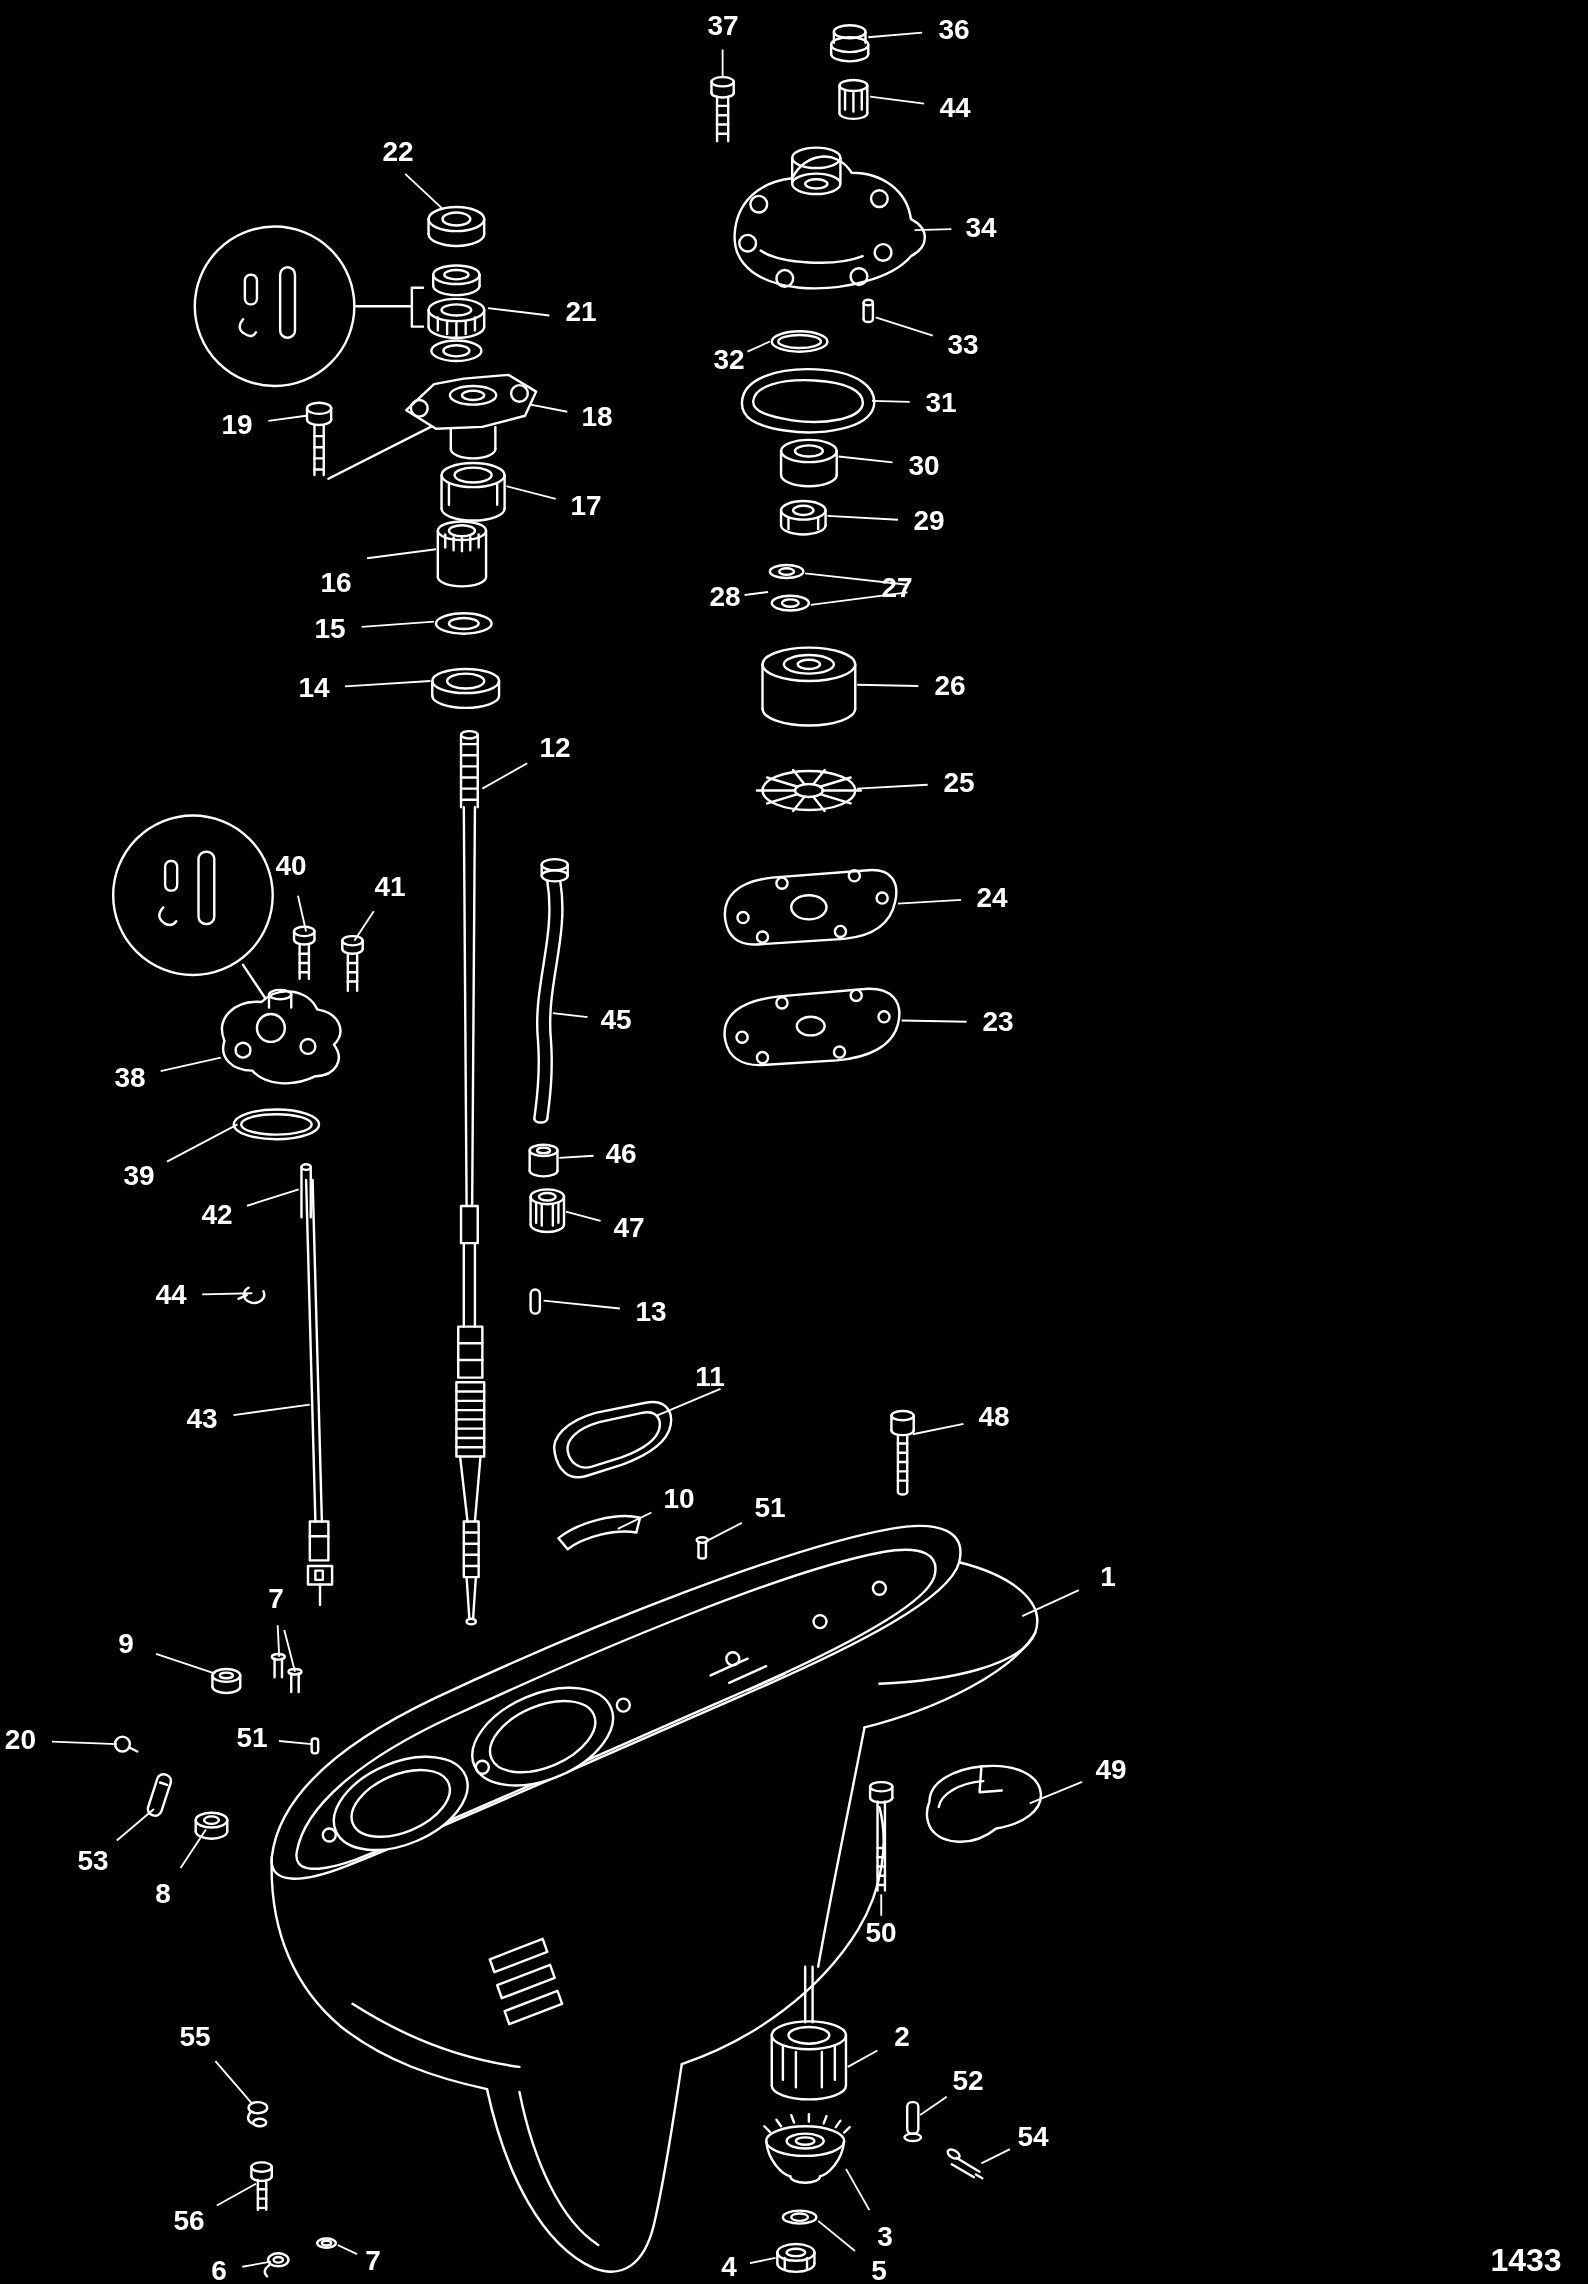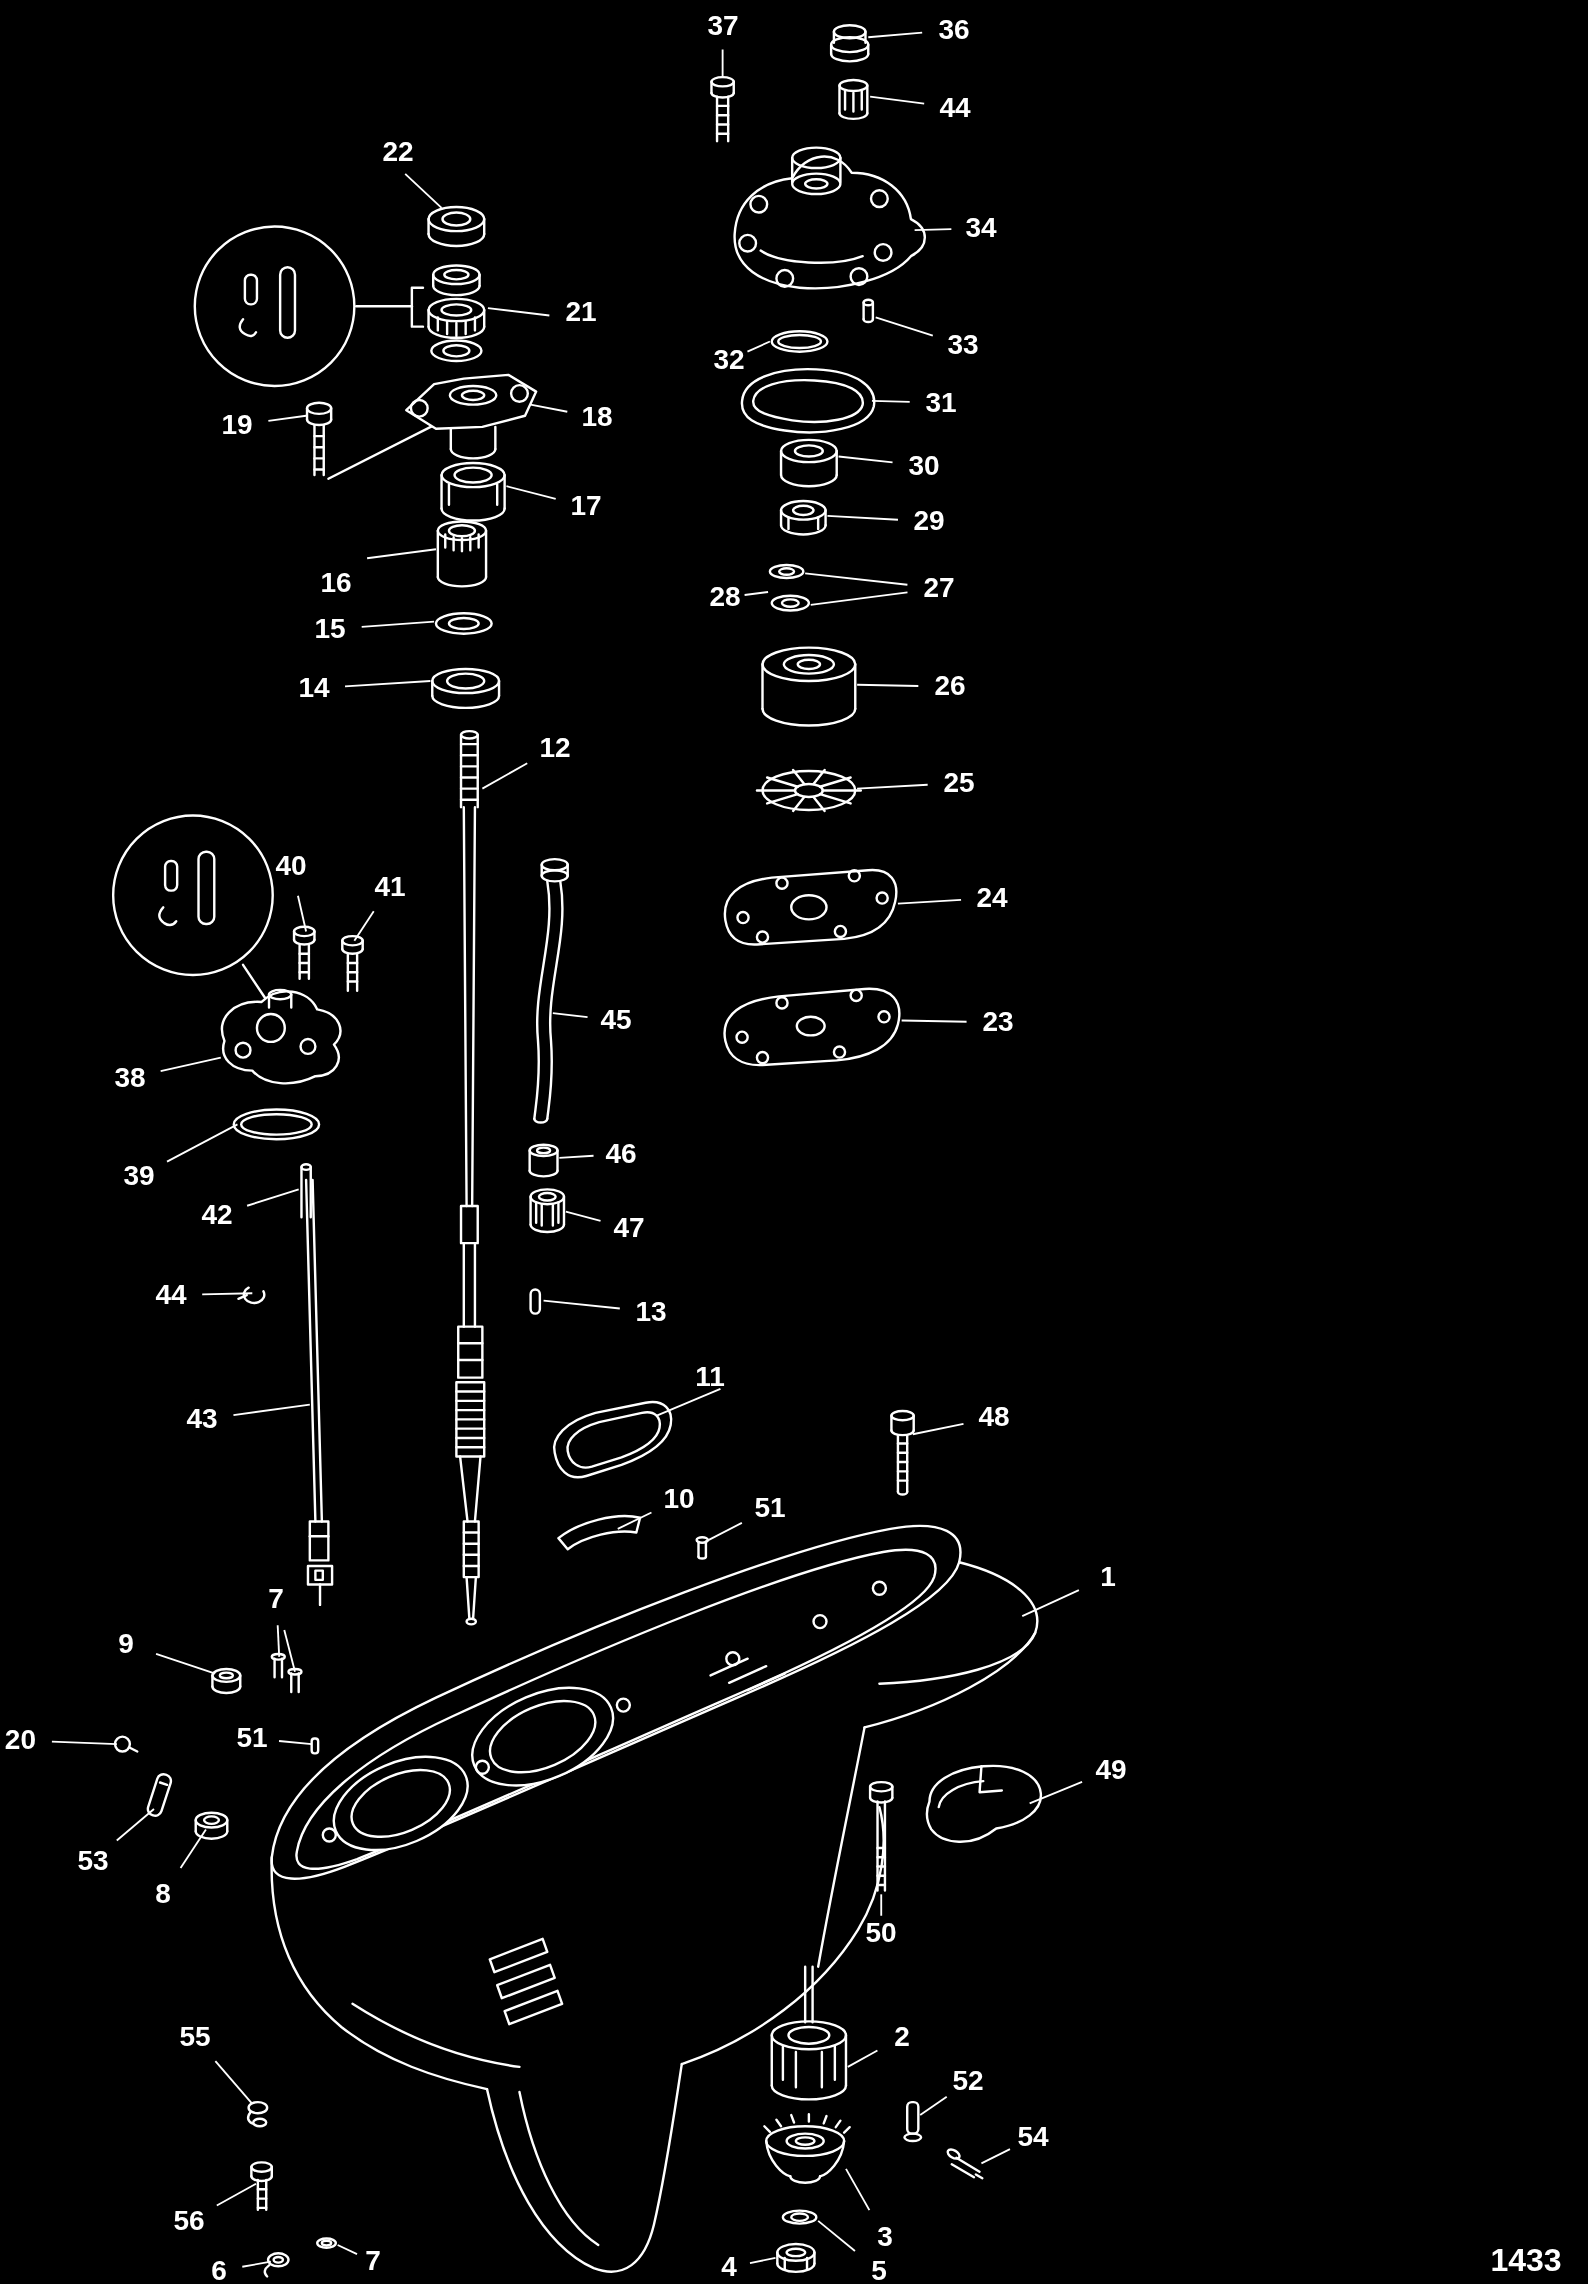--- a/index.html
+++ b/index.html
@@ -568,21 +568,21 @@
       <span class="label" style="left: 963px; top: 345px;">33</span>
       <span class="label" style="left: 729px; top: 360px;">32</span>
       <span class="label" style="left: 237px; top: 425px;">19</span>
       <span class="label" style="left: 597px; top: 417px;">18</span>
       <span class="label" style="left: 941px; top: 403px;">31</span>
       <span class="label" style="left: 924px; top: 466px;">30</span>
       <span class="label" style="left: 586px; top: 506px;">17</span>
       <span class="label" style="left: 929px; top: 521px;">29</span>
       <span class="label" style="left: 336px; top: 562px; margin-top: 21px;">16</span>
       <span class="label" style="left: 725px; top: 597px;">28</span>
-      <span class="label" style="left: 939px; top: 588px;">27</span>
+      <span class="label" style="left: 897px; top: 588px;">27</span>
       <span class="label" style="left: 330px; top: 629px;">15</span>
       <span class="label" style="left: 314px; top: 688px;">14</span>
       <span class="label" style="left: 950px; top: 686px;">26</span>
       <span class="label" style="left: 555px; top: 748px;">12</span>
       <span class="label" style="left: 959px; top: 783px;">25</span>
       <span class="label" style="left: 291px; top: 866px;">40</span>
       <span class="label" style="left: 390px; top: 887px;">41</span>
       <span class="label" style="left: 992px; top: 898px;">24</span>
       <span class="label" style="left: 616px; top: 1020px;">45</span>
       <span class="label" style="left: 998px; top: 1022px;">23</span>

